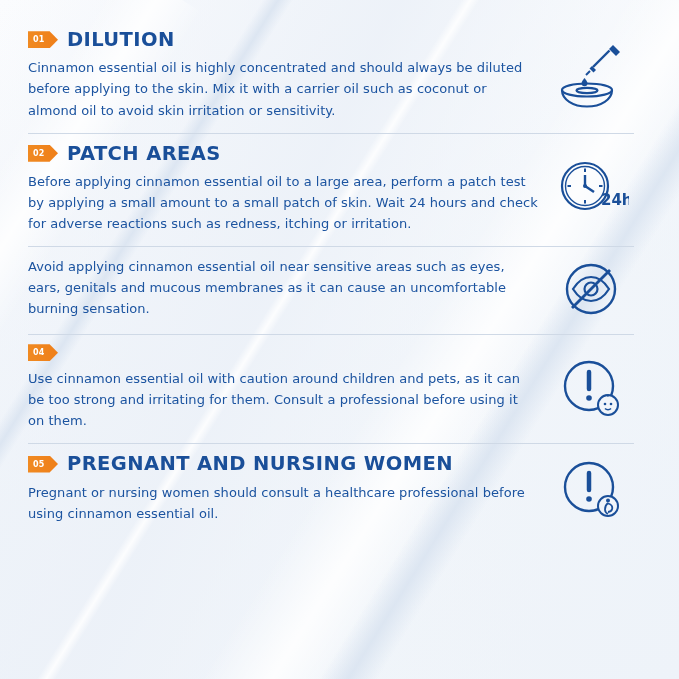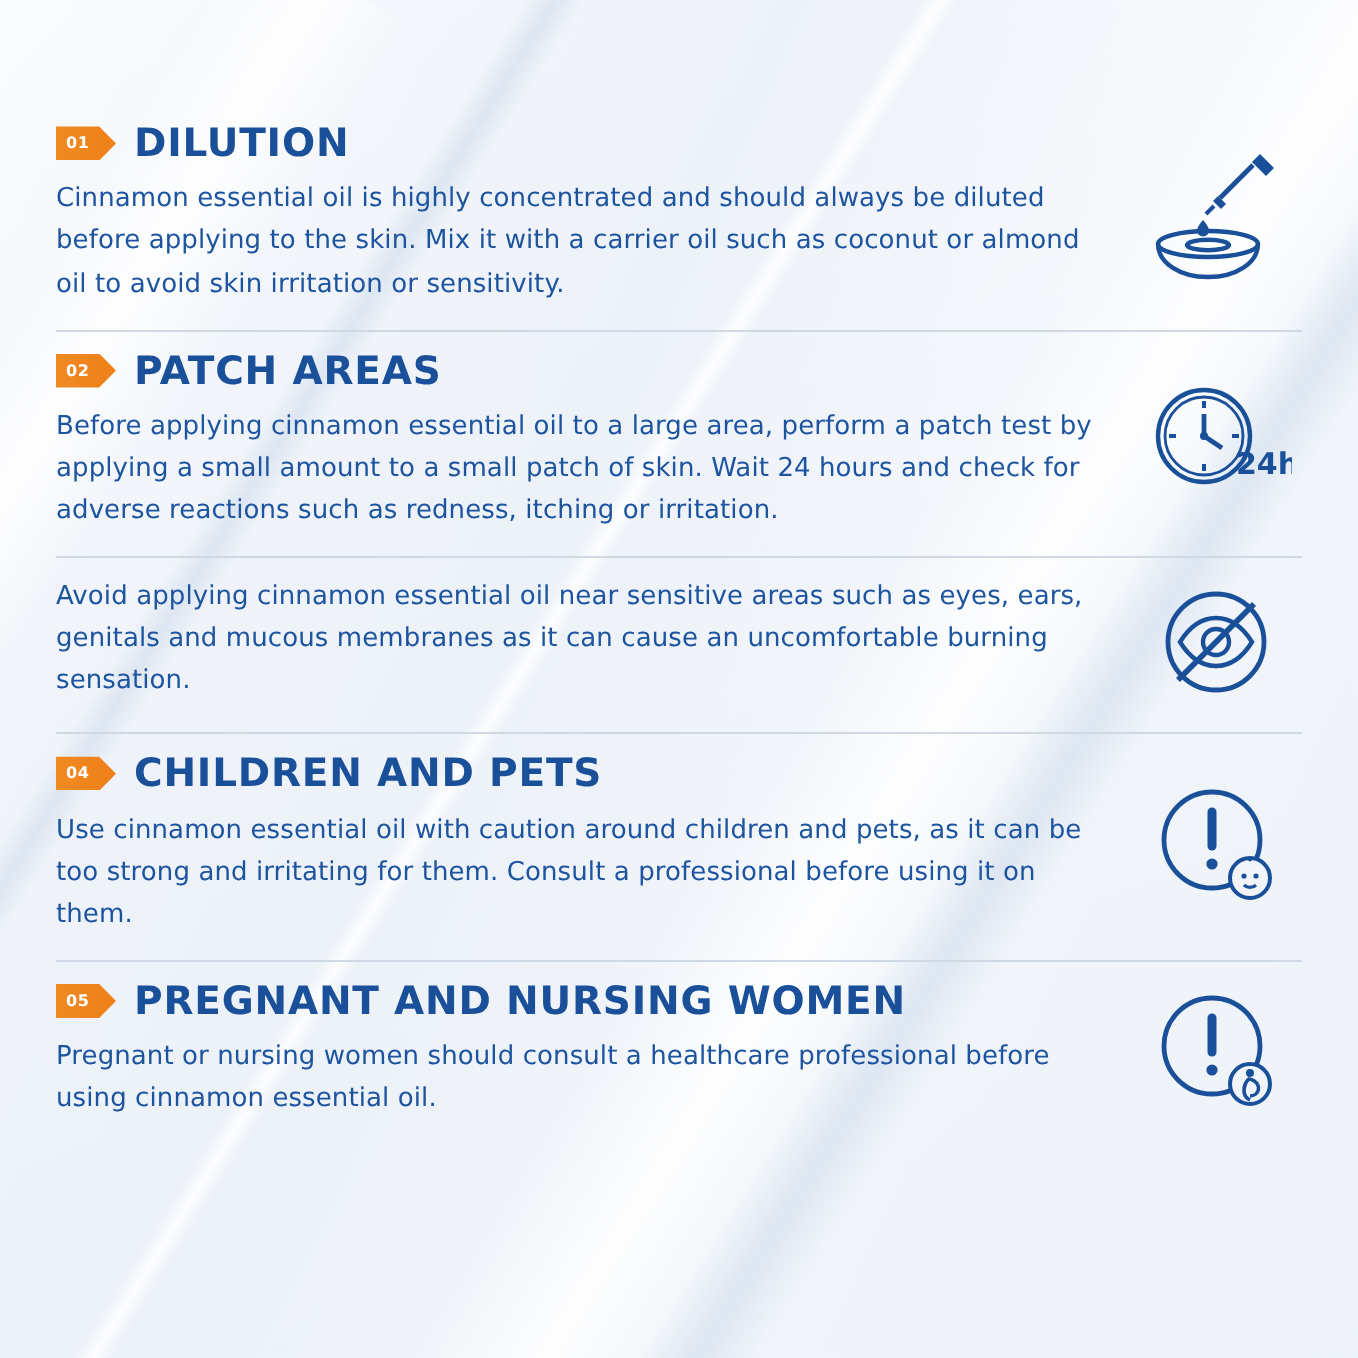--- a/index.html
+++ b/index.html
@@ -37,23 +37,22 @@
   }
   .s1 { left: -120px; top: -80px; width: 90px;  height: 900px; }
   .s2 { left: 40px;   top: -120px; width: 26px; height: 960px; }
   .s3 { left: 430px;  top: -160px; width: 120px; height: 980px; }
   .s4 { left: 560px;  top: -200px; width: 50px;  height: 1000px; }
   .s5 { left: 250px;  top: -140px; width: 16px;  height: 960px; }
 
   .content {
     position: relative;
     z-index: 2;
-    padding: 20px 28px 0 28px;
+    padding: 20px 45px 0 28px;
     box-sizing: border-box;
-    margin-top: 32px;
   }
 
   .tip {
     position: relative;
     display: flex;
     align-items: flex-start;
     padding: 9px 0 12px 0;
     border-bottom: 1.5px solid #cfd9e6;
   }
   .tip:last-child {
@@ -202,21 +201,20 @@
             <line x1="14" y1="52" x2="52" y2="14" stroke-width="2.8"></line>
           </svg>
         </span>
       </div>
     </div>
 
     <div class="tip">
       <div class="tip-body">
         <div class="heading-row">
           <div class="badge">04</div>
-          <div class="tip-title">CHILDREN AND PETS</div>
         </div>
         <div class="tip-text">Use cinnamon essential oil with caution around children and pets, as it can be too strong and irritating for them. Consult a professional before using it on them.</div>
       </div>
       <div class="icon-wrap">
         <span>
           <svg width="66" height="66" viewBox="0 0 66 66" fill="none" stroke="#1a4f99" stroke-width="2.4">
             <circle cx="31" cy="31" r="24"></circle>
             <line x1="31" y1="17" x2="31" y2="34" stroke-width="4.5" stroke-linecap="round"></line>
             <circle cx="31" cy="43" r="2.8" fill="#1a4f99" stroke="none"></circle>
 

